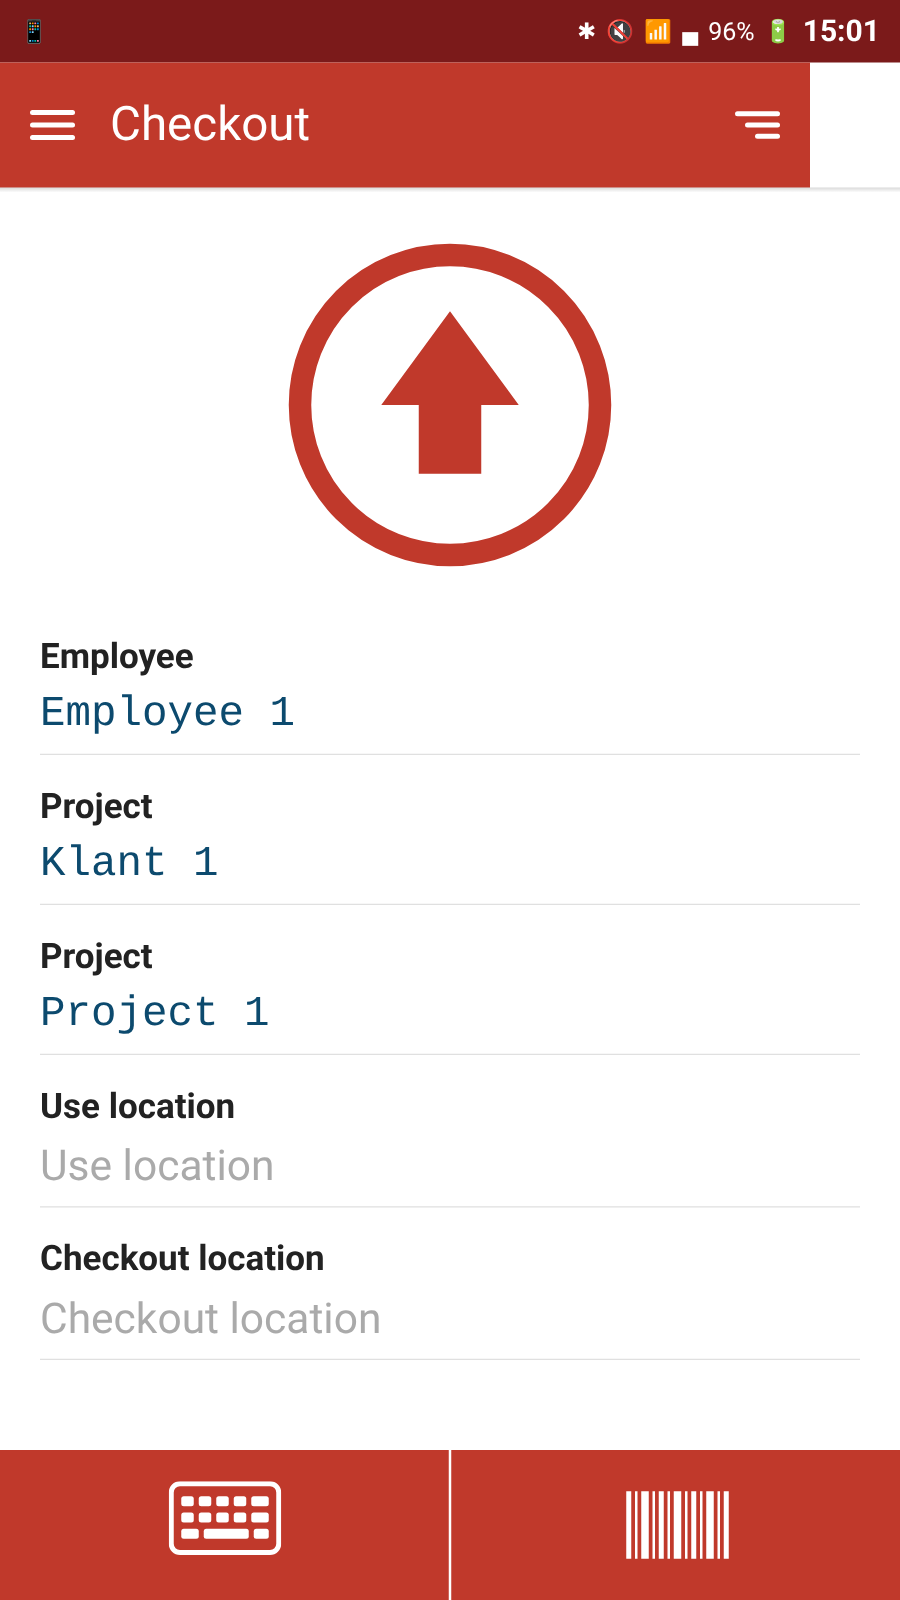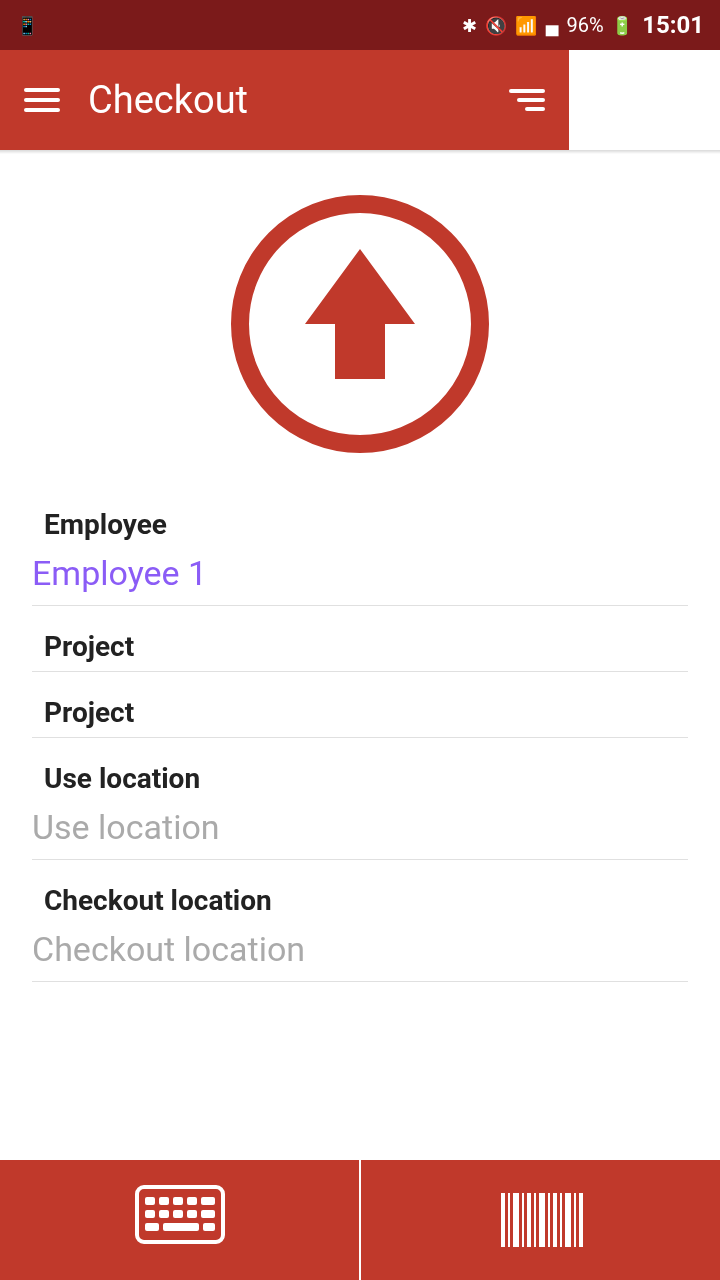--- a/index.html
+++ b/index.html
@@ -35,21 +35,21 @@
       font-size: 24px;
       font-weight: bold;
     }
     .status-battery {
       color: #fff;
       font-size: 20px;
     }
 
     
     .app-bar {
-      width: 569px;
+      width: 648px;
       height: 100px;
       background: #C0392B;
       display: flex;
       align-items: center;
       padding: 0 24px;
     }
     .app-bar-menu {
       display: flex;
       flex-direction: column;
       gap: 6px;
@@ -109,28 +109,28 @@
       height: 260px;
     }
 
     
     .field-label {
       font-size: 28px;
       font-weight: 700;
       color: #222;
       margin-top: 24px;
       margin-bottom: 8px;
-      margin-left: 12px;
     }
     .field-value {
       font-size: 34px;
       font-weight: 400;
-      color: #8b5cf6;
+      color: #0c4a6e;
       margin-bottom: 8px;
       padding: 4px 0;
+      font-family: Liberation Mono, monospace;
     }
     .field-value-placeholder {
       font-size: 34px;
       font-weight: 400;
       color: #aaa;
       margin-bottom: 8px;
       padding: 4px 0;
     }
     .field-divider {
       width: 100%;
@@ -214,23 +214,25 @@
 
       <polygon points="130,55 185,130 155,130 155,185 105,185 105,130 75,130" fill="#C0392B"></polygon>
     </svg>
   </div>
 
   <div class="field-label">Employee</div>
   <div class="field-value">Employee 1</div>
   <div class="field-divider"></div>
 
   <div class="field-label">Project</div>
+  <div class="field-value">Klant 1</div>
   <div class="field-divider"></div>
 
   <div class="field-label">Project</div>
+  <div class="field-value">Project 1</div>
   <div class="field-divider"></div>
 
   <div class="field-label">Use location</div>
   <div class="field-value-placeholder">Use location</div>
   <div class="field-divider"></div>
 
   <div class="field-label">Checkout location</div>
   <div class="field-value-placeholder">Checkout location</div>
   <div class="field-divider"></div>
 

